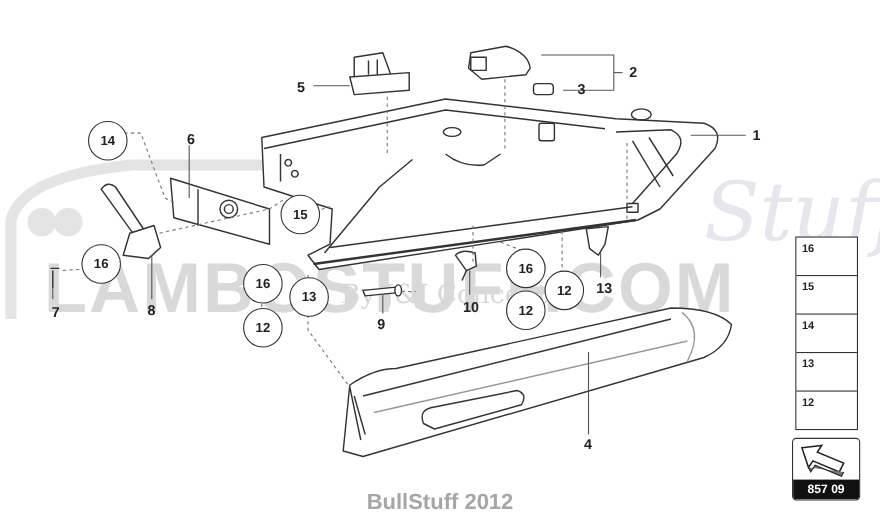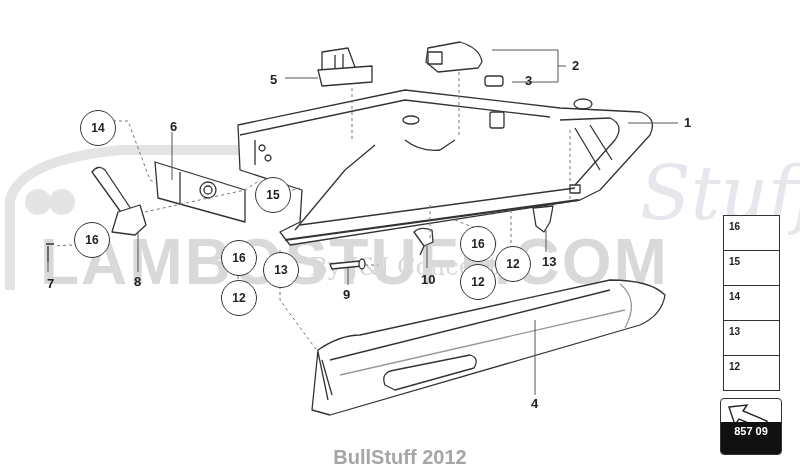--- a/index.html
+++ b/index.html
@@ -8,21 +8,21 @@
   .wm-main { position: absolute; left: 40px; top: 225px; font-family: "Liberation Sans", sans-serif; font-weight: bold; font-size: 64px; letter-spacing: 2px; color: #d9d9d9; white-space: nowrap; }
   .wm-script { position: absolute; left: 640px; top: 150px; font-family: "DejaVu Serif", serif; font-style: italic; font-size: 74px; color: #e6e6ec; white-space: nowrap; }
   .wm-by { position: absolute; left: 310px; top: 253px; font-family: "DejaVu Serif", serif; font-size: 24px; color: #d8d8d8; white-space: nowrap; }
   .num { position: absolute; font-family: "Liberation Sans", sans-serif; font-weight: bold; font-size: 13px; color: #222; line-height: 1; }
   .circ { position: absolute; width: 36px; height: 36px; border: 1.6px solid #333; border-radius: 50%; background: #fff; box-sizing: border-box; display: flex; align-items: center; justify-content: center; font-family: "Liberation Sans", sans-serif; font-weight: bold; font-size: 12px; color: #222; }
   .legend { position: absolute; left: 723px; top: 215px; width: 57px; border: 1.5px solid #333; box-sizing: border-box; background: #fff; }
   .legend-row { position: relative; height: 34px; border-bottom: 1.2px solid #333; }
   .legend-row:last-child { border-bottom: none; }
   .legend-num { position: absolute; left: 5px; top: 5px; font-weight: bold; font-size: 10px; color: #222; }
   .ref-box { position: absolute; left: 720px; top: 398px; width: 60px; height: 55px; border: 1.5px solid #333; border-radius: 4px; background: #fff; overflow: hidden; }
-  .ref-label { position: absolute; left: 0; bottom: 0; width: 100%; height: 32px; background: #111; color: #fff; font-weight: bold; font-size: 11px; text-align: center; line-height: 18px; }
+  .ref-label { position: absolute; left: 0; bottom: 0; width: 100%; height: 18px; background: #111; color: #fff; font-weight: bold; font-size: 11px; text-align: center; line-height: 18px; }
   .footer { position: absolute; left: 0; top: 446px; width: 800px; text-align: center; font-weight: bold; font-size: 20px; color: #a6a6a6; }
 </style>
 </head>
 <body>
 
 <div class="canvas">
 
   <div class="wm-script">Stuff</div>
   <div class="wm-main">LAMBOSTUFF.COM</div>
   <div class="wm-by">By J&amp;J Concepts</div>

